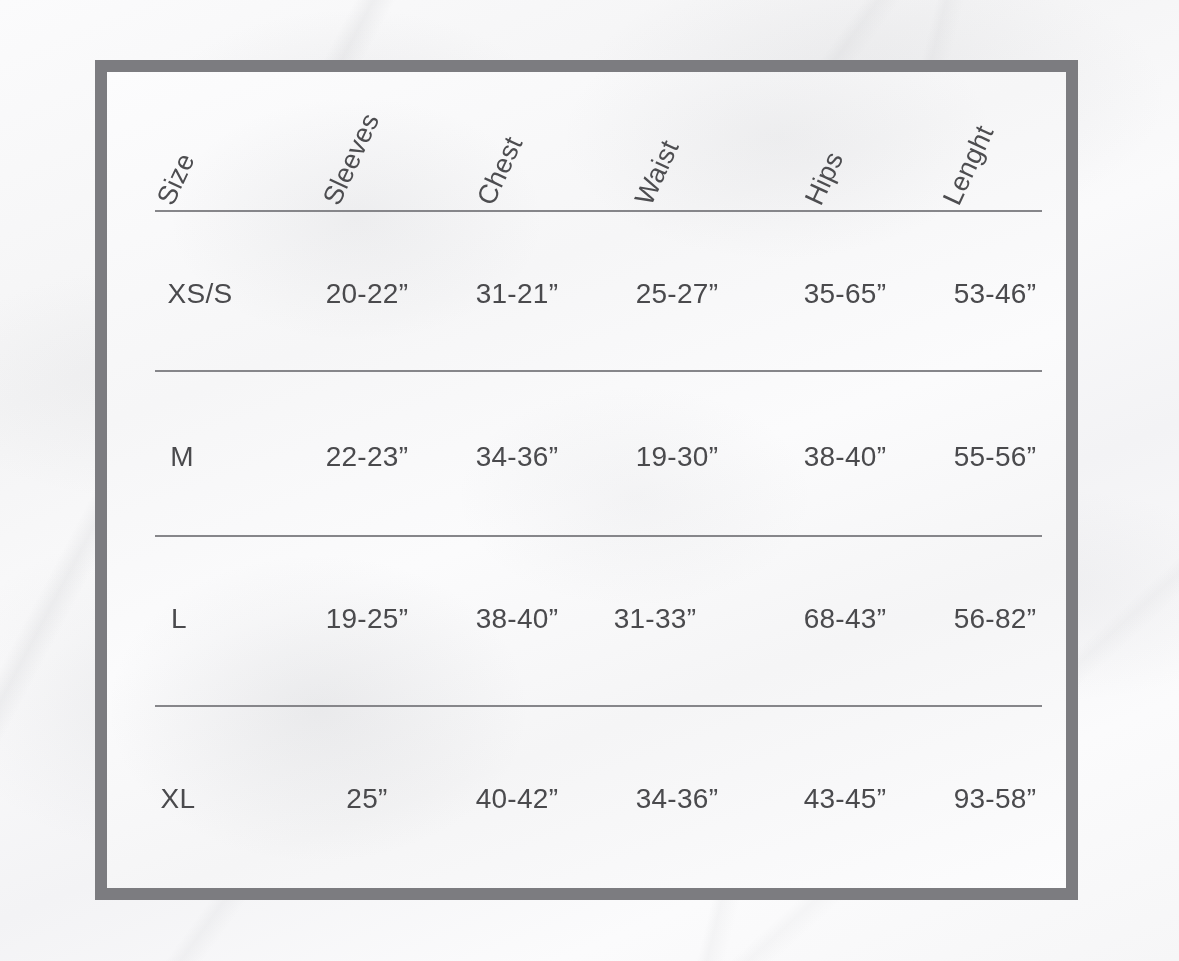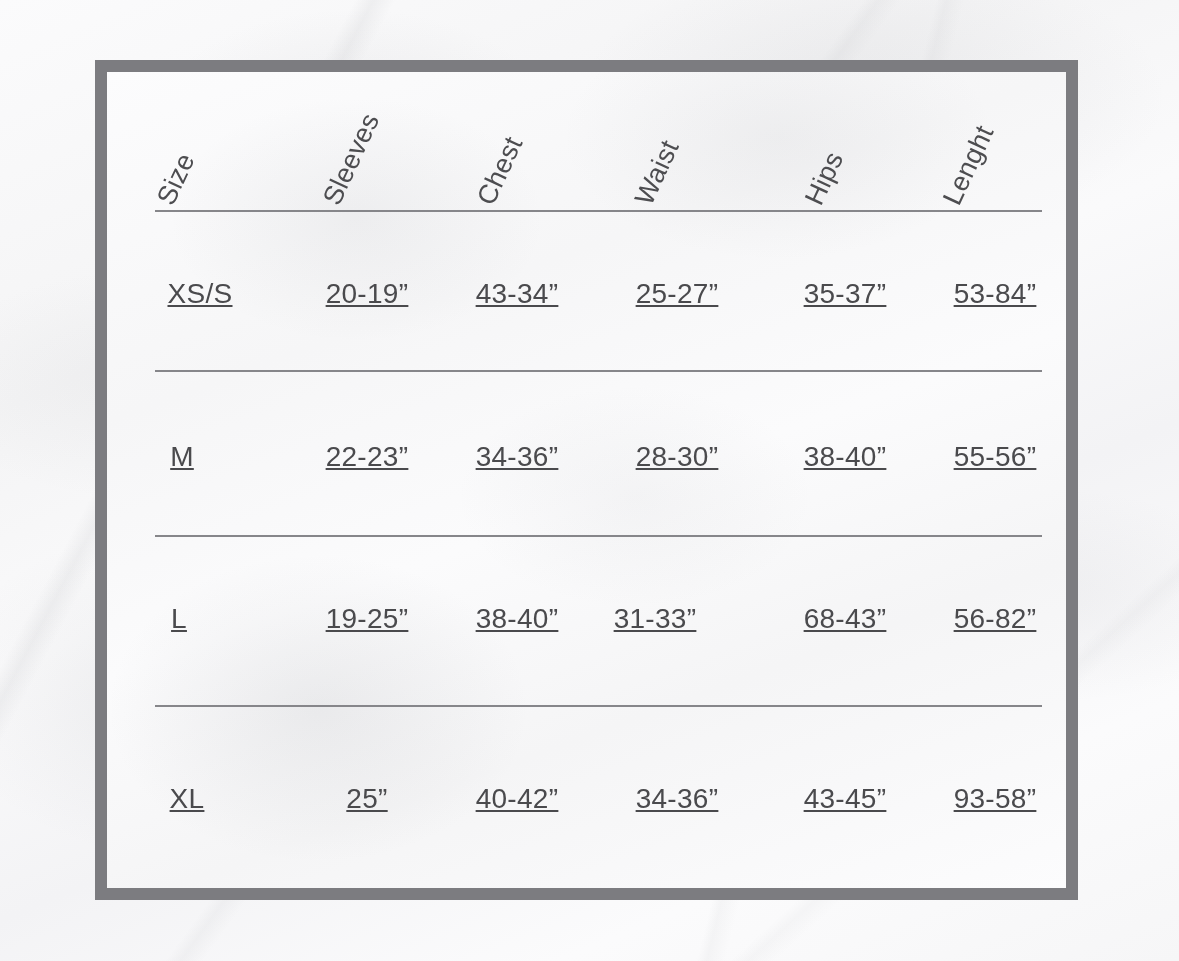--- a/index.html
+++ b/index.html
@@ -104,21 +104,20 @@
   .cell {
     position: absolute;
     top: 0;
     transform: translateX(-50%);
     white-space: nowrap;
     font-size: 28px;
     font-weight: 400;
     color: #4a4a4d;
     letter-spacing: 0.3px;
     line-height: 34px;
-    text-decoration: underline;
   }
   .cell.size-cell {
     font-size: 28px;
   }
 </style>
 </head>
 <body>
 
 <div id="page">
 
@@ -145,47 +144,47 @@
       </div>
     </div>
 
     <div class="rule" style="top:138px;"></div>
     <div class="rule" style="top:298px;"></div>
     <div class="rule" style="top:463px;"></div>
     <div class="rule" style="top:633px;"></div>
 
     <div class="data-row" style="top:205px;">
       <span class="cell size-cell" style="left:93px;">XS/S</span>
-      <span class="cell" style="left:260px;">20-19”</span>
-      <span class="cell" style="left:410px;">43-34”</span>
+      <span class="cell" style="left:260px;">20-22”</span>
+      <span class="cell" style="left:410px;">31-21”</span>
       <span class="cell" style="left:570px;">25-27”</span>
-      <span class="cell" style="left:738px;">35-37”</span>
-      <span class="cell" style="left:888px;">53-84”</span>
+      <span class="cell" style="left:738px;">35-65”</span>
+      <span class="cell" style="left:888px;">53-46”</span>
     </div>
 
     <div class="data-row" style="top:368px;">
       <span class="cell size-cell" style="left:75px;">M</span>
       <span class="cell" style="left:260px;">22-23”</span>
       <span class="cell" style="left:410px;">34-36”</span>
-      <span class="cell" style="left:570px;">28-30”</span>
+      <span class="cell" style="left:570px;">19-30”</span>
       <span class="cell" style="left:738px;">38-40”</span>
       <span class="cell" style="left:888px;">55-56”</span>
     </div>
 
     <div class="data-row" style="top:530px;">
       <span class="cell size-cell" style="left:72px;">L</span>
       <span class="cell" style="left:260px;">19-25”</span>
       <span class="cell" style="left:410px;">38-40”</span>
       <span class="cell" style="left:548px;">31-33”</span>
       <span class="cell" style="left:738px;">68-43”</span>
       <span class="cell" style="left:888px;">56-82”</span>
     </div>
 
     <div class="data-row" style="top:710px;">
-      <span class="cell size-cell" style="left:80px;">XL</span>
+      <span class="cell size-cell" style="left:71px;">XL</span>
       <span class="cell" style="left:260px;">25”</span>
       <span class="cell" style="left:410px;">40-42”</span>
       <span class="cell" style="left:570px;">34-36”</span>
       <span class="cell" style="left:738px;">43-45”</span>
       <span class="cell" style="left:888px;">93-58”</span>
     </div>
 
   </div>
 </div>
 

